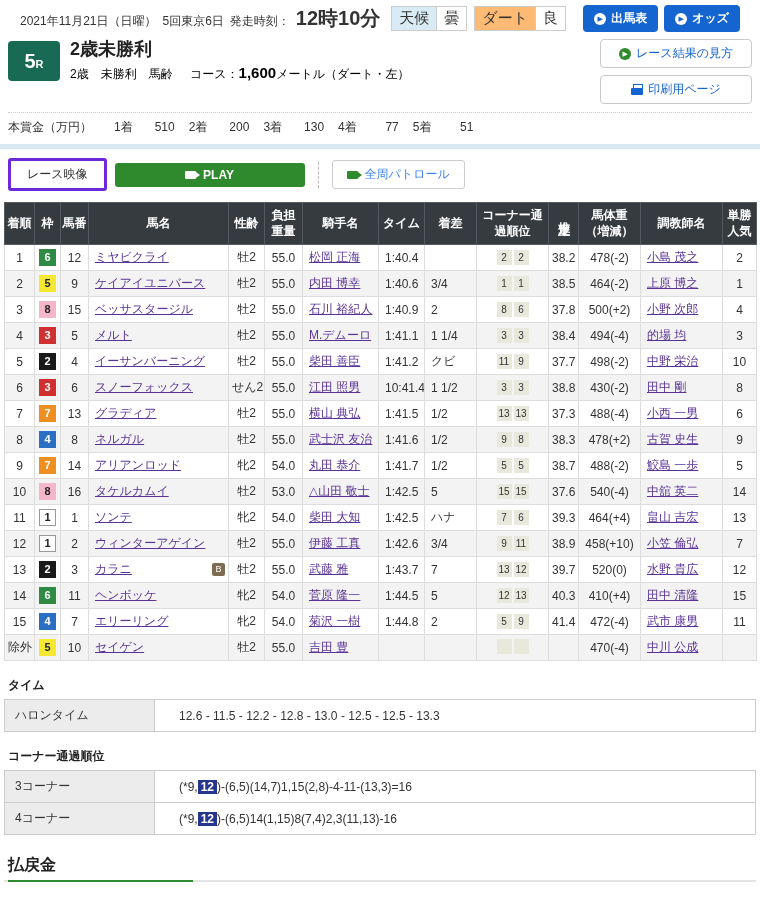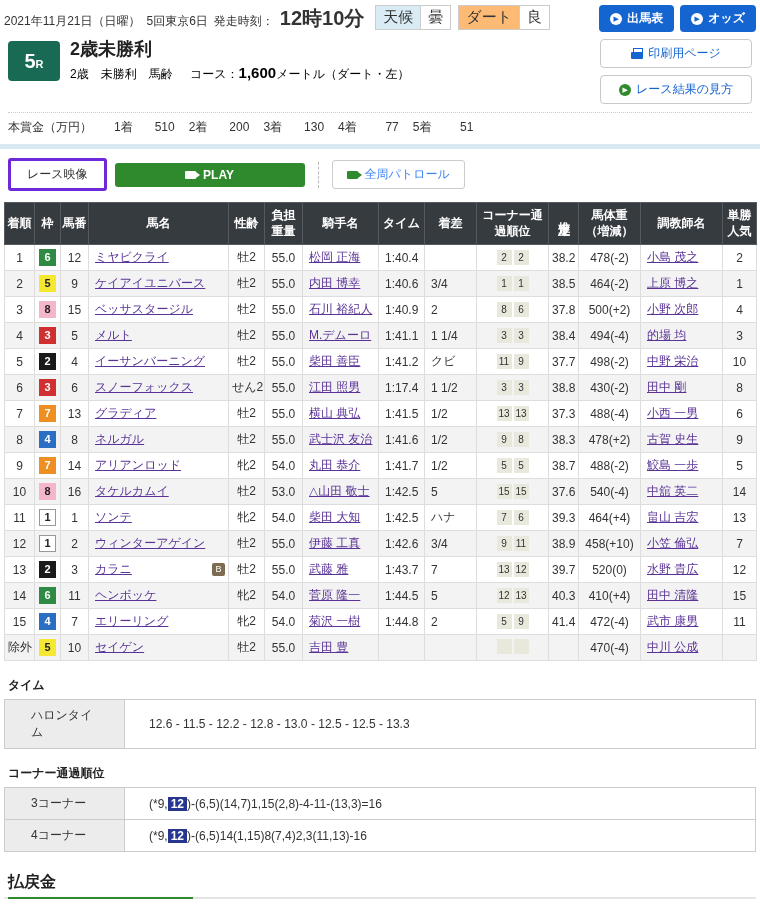--- a/index.html
+++ b/index.html
@@ -4,21 +4,21 @@
 <style>
   * { box-sizing: border-box; }
   body {
     width: 760px; margin: 0; background: #fff; color: #333;
     font-family: "Liberation Sans", "DejaVu Sans", sans-serif;
     font-size: 12px;
   }
   .page { width: 760px; }
 
   
-  .topbar { display: flex; align-items: flex-start; padding: 5px 4px 3px; }
+  .topbar { display: flex; align-items: center; padding: 5px 20px 3px; }
   .date-info { display: flex; align-items: baseline; gap: 6px; white-space: nowrap; }
   .start-time { font-weight: bold; font-size: 20px; }
   .badges { display: inline-flex; margin-left: 12px; }
   .badge-cell { border: 1px solid #ccc; padding: 2px 7px; font-size: 15px; margin-left: -1px; background: #fff; }
   .badge-label-weather { background: #d9ecf5; }
   .badge-label-track  { background: #fdba74; }
   .badge-gap { width: 8px; }
   .topbar-buttons { margin-left: auto; display: flex; gap: 6px; }
   .btn-blue { background: #1565d1; color: #fff; border-radius: 4px; padding: 5px 11px;
     font-weight: bold; font-size: 12px; display: flex; align-items: center; gap: 5px; cursor: pointer; }
@@ -85,22 +85,22 @@
   .waku-7 { background: #ef8e21; color: #fff; }
   .waku-8 { background: #f4b7c9; color: #222; }
   .corner-box { display: inline-block; min-width: 15px; height: 15px; line-height: 15px;
     background: #e9e8dd; font-size: 10px; margin: 0 1px; padding: 0 1px; color: #333; }
   .b-badge { float: right; background: #7d6b52; color: #fff; width: 13px; height: 13px; line-height: 13px;
     font-size: 9px; text-align: center; border-radius: 2px; margin-top: 2px; }
 
   
   .section-heading { font-size: 12px; font-weight: bold; margin: 16px 8px 5px; color: #222; }
   table.kv { border-collapse: collapse; width: 752px; margin: 0 4px; }
-  table.kv th { width: 120px; background: #ececec; text-align: left; font-weight: normal;
-    border: 1px solid #ccc; padding: 7px 26px; }
+  table.kv th { width: 150px; background: #ececec; text-align: left; font-weight: normal;
+    border: 1px solid #ccc; padding: 7px 10px; }
   table.kv td { border: 1px solid #ccc; padding: 7px 24px; text-align: left; }
   .hl-num { background: #26368f; color: #fff; padding: 0 3px; font-weight: bold; }
 
   
   .payout-heading { font-size: 16px; font-weight: bold; margin: 20px 8px 4px; color: #222; }
   .payout-divider { height: 2px; background: #e4e4e4; margin: 0 4px 12px; position: relative; }
   .payout-divider::before { content: ""; position: absolute; left: 4px; top: 0; width: 185px; height: 2px; background: #2e8a2c; }
 </style>
 </head>
 <body>
@@ -140,26 +140,26 @@
     </div>
     <div class="race-head-text">
       <div class="race-title">2歳未勝利</div>
       <div class="race-cond">
         <span class="sp">2歳　未勝利　馬齢</span>
         <span>コース：</span><span class="course-value">1,600</span><span>メートル（ダート・左）</span>
       </div>
     </div>
     <div class="side-buttons">
       <div class="btn-white">
+        <span class="circle-icon green">▶</span>
+        <span>レース結果の見方</span>
+      </div>
+      <div class="btn-white">
         <span class="printer-icon"></span>
         <span>印刷用ページ</span>
-      </div>
-      <div class="btn-white">
-        <span class="circle-icon green">▶</span>
-        <span>レース結果の見方</span>
       </div>
     </div>
   </div>
 
   <div class="prize-row">
     <span class="prize-label">本賞金（万円）</span>
     <span class="prize-items"><span class="prize-item"><span class="place">1着</span><span class="amount">510</span></span><span class="prize-item"><span class="place">2着</span><span class="amount">200</span></span><span class="prize-item"><span class="place">3着</span><span class="amount">130</span></span><span class="prize-item"><span class="place">4着</span><span class="amount">77</span></span><span class="prize-item"><span class="place">5着</span><span class="amount">51</span></span></span>
   </div>
   <div class="blue-band"></div>
 
@@ -295,21 +295,21 @@
           <td>10</td>
         </tr>
         <tr>
           <td>6</td>
           <td><span class="waku waku-3">3</span></td>
           <td>6</td>
           <td class="left"><a class="plink">スノーフォックス</a></td>
           <td>せん2</td>
           <td>55.0</td>
           <td class="left"><a class="plink">江田 照男</a></td>
-          <td class="left">1:17.4</td>
+          <td class="left">10:41.4</td>
           <td class="left">1 1/2</td>
           <td><span class="corner-box">3</span><span class="corner-box">3</span></td>
           <td>38.8</td>
           <td>430(-2)</td>
           <td class="left"><a class="plink">田中 剛</a></td>
           <td>8</td>
         </tr>
         <tr>
           <td>7</td>
           <td><span class="waku waku-7">7</span></td>

